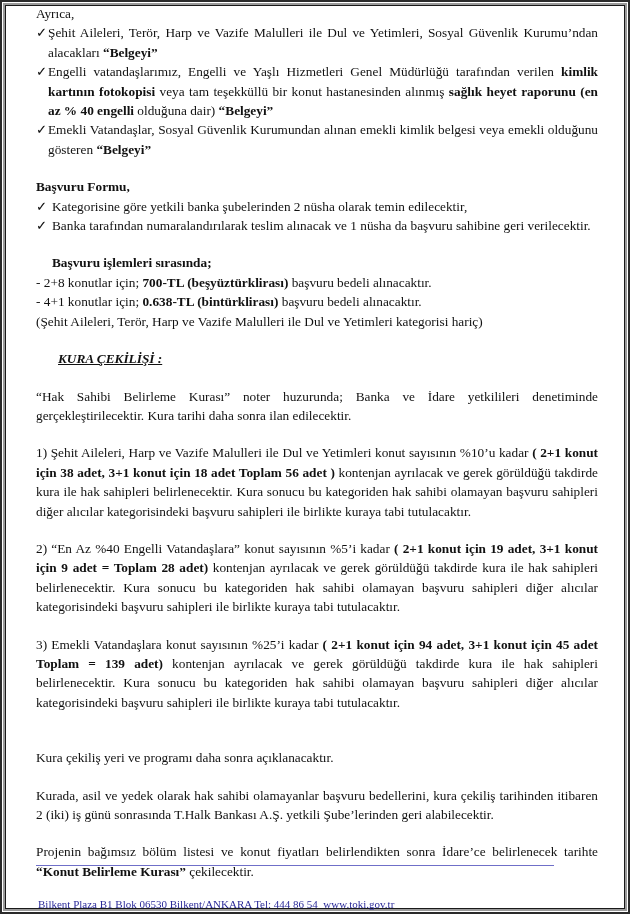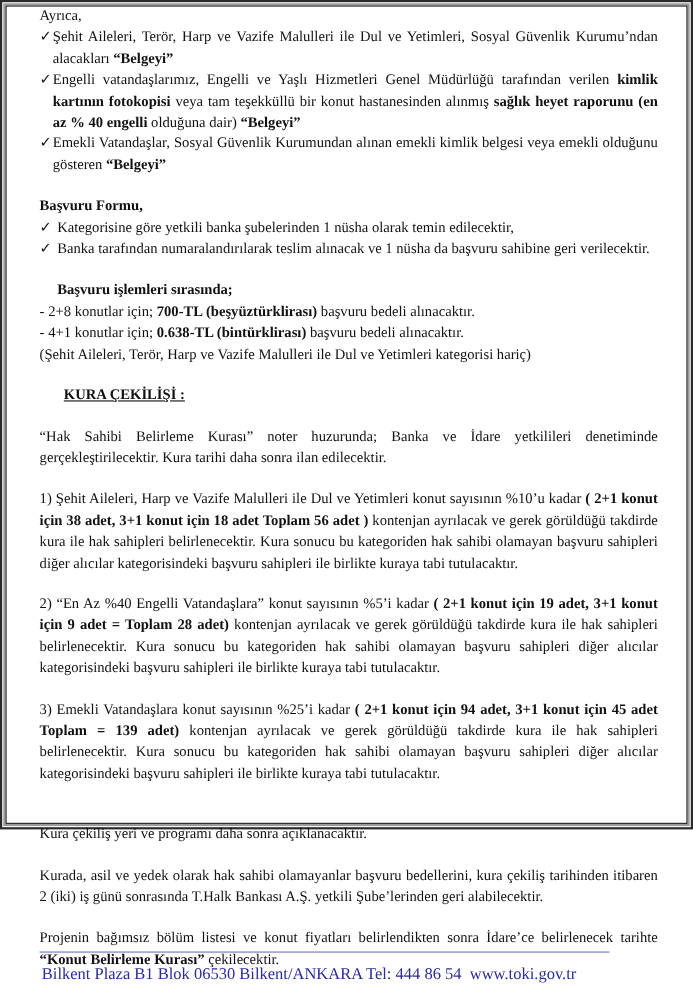--- a/index.html
+++ b/index.html
@@ -1,18 +1,18 @@
 <!DOCTYPE html>
 <html><head>
 <meta charset="utf-8">
 <style>
   html, body { margin: 0; padding: 0; background: #ffffff; }
   body { width: 630px; height: 914px; overflow: hidden; }
   .page-frame {
-    position: absolute; left: 0; top: 0; width: 630px; height: 754px;
+    position: absolute; left: 0; top: 0; width: 630px; height: 914px;
     box-sizing: border-box;
     border: 2px solid #2a2a2a;
     background: #ffffff;
   }
   .frame-inner1 {
     position: absolute; left: 1px; top: 1px; right: 1px; bottom: 1px;
     border: 2px solid #9a9a9a;
   }
   .frame-inner2 {
     position: absolute; left: 3px; top: 3px; right: 3px; bottom: 3px;
@@ -27,29 +27,29 @@
   }
   .content p { margin: 0; }
   .j { text-align: justify; }
   .gap { height: 18px; }
   .bullet { display: flex; }
   .bullet .ck { width: 12px; flex: 0 0 12px; }
   .bullet .ck2 { width: 16px; flex: 0 0 16px; }
   .bullet .btxt { flex: 1; text-align: justify; }
   b { font-weight: bold; text-align: right; }
   .indent { padding-left: 16px; }
-  .section-title { padding-left: 22px; font-weight: bold; text-decoration: underline; }
+  .section-title { padding-left: 22px; font-weight: bold; text-decoration: underline; font-style: italic; }
   .footer-line {
     position: absolute; left: 34px; top: 863px; width: 518px; height: 0;
     border-top: 1px solid #6f6fc8;
   }
   .footer-text {
-    position: absolute; left: 36px; top: 876px;
+    position: absolute; left: 36px; top: 896px;
     font-family: "Liberation Serif", serif;
-    font-size: 15px; color: #2b2b9a; white-space: pre;
+    font-size: 11px; color: #2b2b9a; white-space: pre;
   }
 </style>
 </head>
 <body>
 
 <div class="page-frame">
   <div class="frame-inner1"></div>
   <div class="frame-inner2"></div>
 
   <div class="content">
@@ -66,21 +66,21 @@
     <div class="bullet">
       <span class="ck">✓</span>
       <span class="btxt"><span>Emekli Vatandaşlar, Sosyal Güvenlik Kurumundan alınan emekli kimlik belgesi veya emekli olduğunu gösteren </span><b>“Belgeyi”</b></span>
     </div>
 
     <div class="gap"></div>
 
     <p><b>Başvuru Formu,</b></p>
     <div class="bullet">
       <span class="ck2">✓</span>
-      <span class="btxt">Kategorisine göre yetkili banka şubelerinden 1 nüsha olarak temin edilecektir,</span>
+      <span class="btxt">Kategorisine göre yetkili banka şubelerinden 2 nüsha olarak temin edilecektir,</span>
     </div>
     <div class="bullet">
       <span class="ck2">✓</span>
       <span class="btxt">Banka tarafından numaralandırılarak teslim alınacak ve 1 nüsha da başvuru sahibine geri verilecektir.</span>
     </div>
 
     <div class="gap"></div>
 
     <p class="indent"><b>Başvuru işlemleri sırasında;</b></p>
     <p><span>- 2+8 konutlar için; </span><b>700-TL (beşyüztürklirası)</b><span> başvuru bedeli alınacaktır.</span></p>

